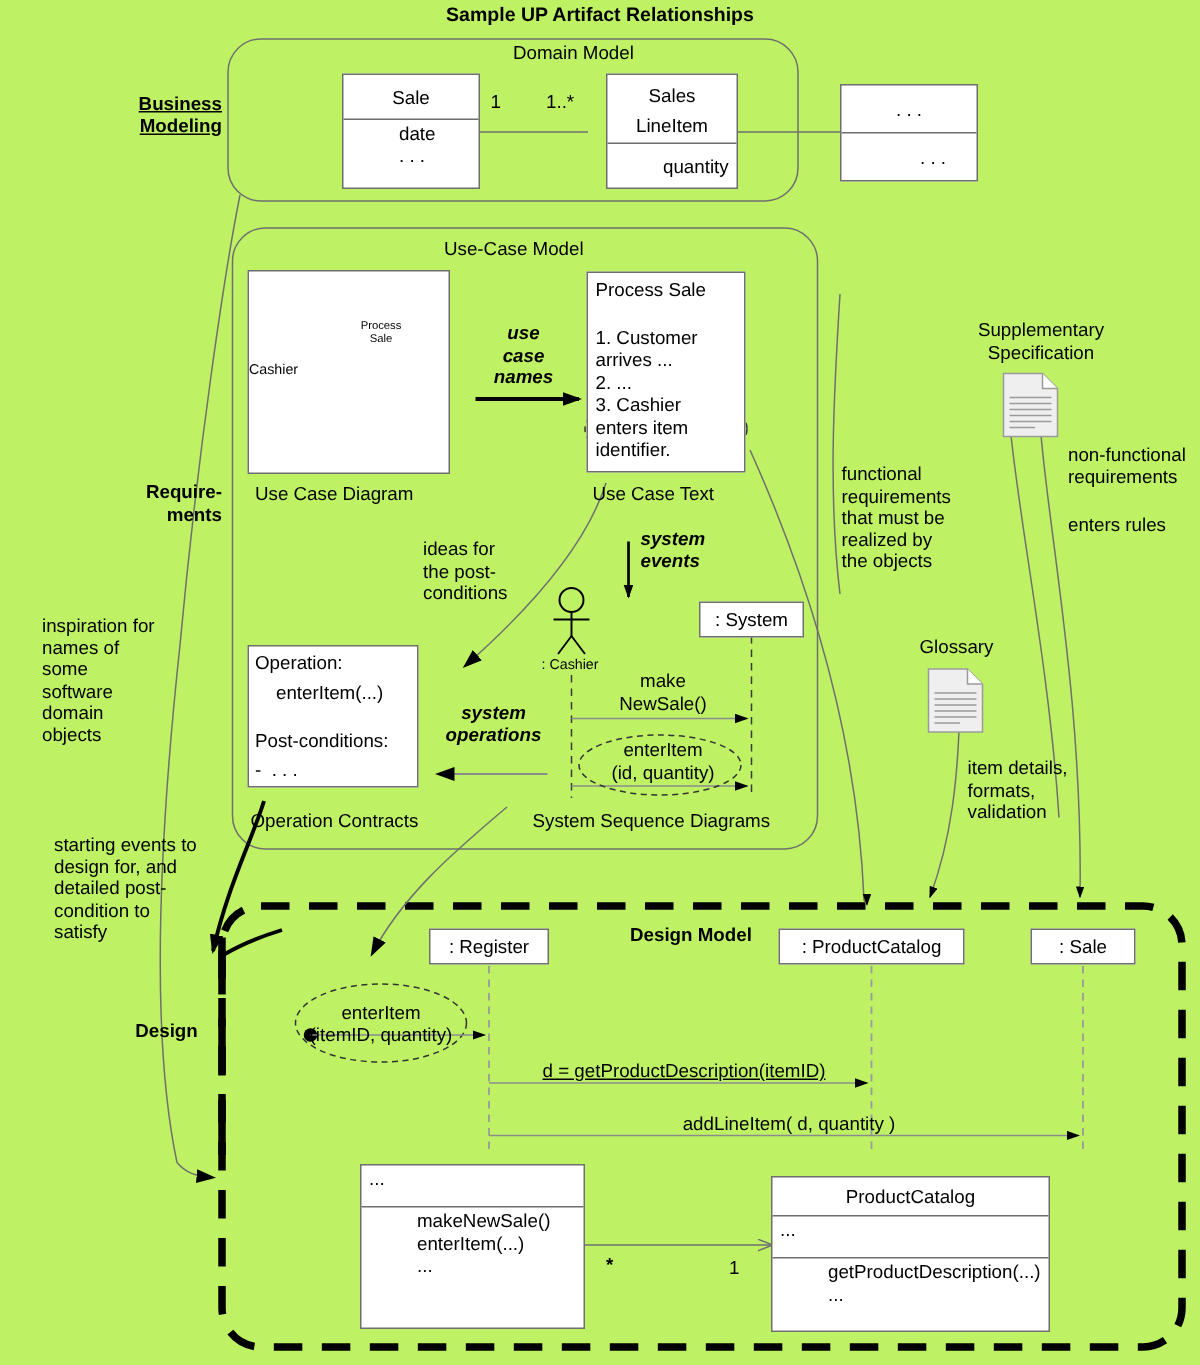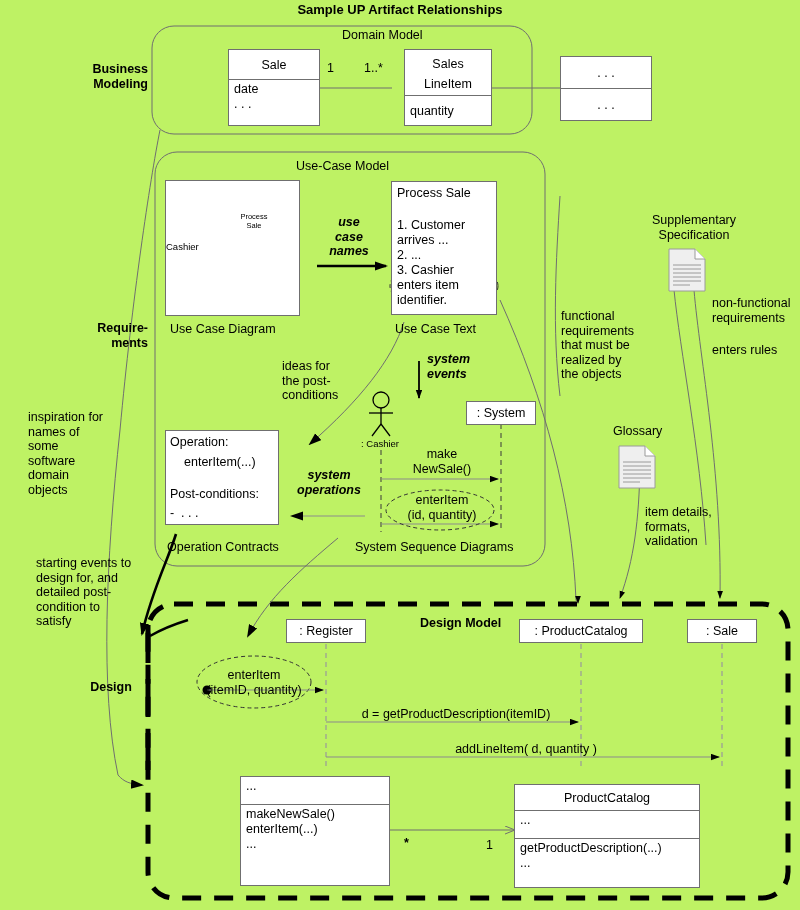--- a/index.html
+++ b/index.html
@@ -51,21 +51,21 @@
     box-sizing:border-box;
   }
   .clsbox .sec{
     border-bottom:1px solid #6f6f6f;
     box-sizing:border-box;
     padding:2px 5px;
     font-size:12.5px;
     line-height:15px;
     white-space:pre;
   }
-  .clsbox .sec:last-child{border-bottom:none;}
+  .clsbox .sec:last-child{border-bottom:none;margin-left:32px;}
   .clsbox .name{text-align:center;}
 
   
   .lifehead{
     position:absolute;
     border:1px solid #6f6f6f;
     background:#ffffff;
     box-sizing:border-box;
     text-align:center;
     font-size:12.5px;
@@ -195,21 +195,21 @@
     <line x1="326" y1="644" x2="326" y2="768" stroke="#9a9a9a" stroke-width="1.2" stroke-dasharray="5,4"></line>
     <line x1="581" y1="644" x2="581" y2="768" stroke="#9a9a9a" stroke-width="1.2" stroke-dasharray="5,4"></line>
     <line x1="722" y1="644" x2="722" y2="768" stroke="#9a9a9a" stroke-width="1.2" stroke-dasharray="5,4"></line>
 
     <line x1="326" y1="722" x2="578" y2="722" stroke="#8b8b8b" stroke-width="1" marker-end="url(#ah)"></line>
     <line x1="326" y1="757" x2="719" y2="757" stroke="#8b8b8b" stroke-width="1" marker-end="url(#ah)"></line>
 
     <line x1="389" y1="830" x2="515" y2="830" stroke="#6f6f6f" stroke-width="1" marker-end="url(#ahopen)"></line>
   </svg>
 
-  <div class="lbl bold" style="left:76px;top:62px;text-align:right;width:72px;">Business
+  <div class="lbl bold" style="left:76px;top:62px;text-align:right;width:72px;text-decoration:underline;">Business
 Modeling</div>
 
   <div class="lbl bold" style="left:76px;top:321px;text-align:right;width:72px;">Require-
 ments</div>
 
   <div class="lbl bold" style="left:82px;top:680px;text-align:center;width:58px;">Design</div>
 
   <div class="lbl" style="left:342px;top:28px;">Domain Model</div>
 
   <div class="clsbox" style="left:228px;top:49px;width:92px;height:77px;">
@@ -334,21 +334,21 @@
 
   <div class="lbl bold" style="left:420px;top:616px;">Design Model</div>
 
   <div class="lifehead" style="left:286px;top:619px;width:80px;">: Register</div>
   <div class="lifehead" style="left:519px;top:619px;width:124px;">: ProductCatalog</div>
   <div class="lifehead" style="left:687px;top:619px;width:70px;">: Sale</div>
 
   <div class="lbl ctr" style="left:198px;top:668px;width:112px;">enterItem
 (itemID, quantity)</div>
 
-  <div class="lbl ctr" style="left:336px;top:707px;width:240px;">d = getProductDescription(itemID)</div>
+  <div class="lbl ctr" style="left:336px;top:707px;width:240px;text-decoration:underline;">d = getProductDescription(itemID)</div>
   <div class="lbl ctr" style="left:336px;top:742px;width:380px;">addLineItem( d, quantity )</div>
 
   <div class="clsbox" style="left:240px;top:776px;width:150px;height:110px;">
     <div class="sec" style="height:28px;">...</div>
     <div class="sec" style="height:54px;">makeNewSale()
 enterItem(...)
 ...</div>
   </div>
 
   <div class="clsbox" style="left:514px;top:784px;width:186px;height:104px;">

